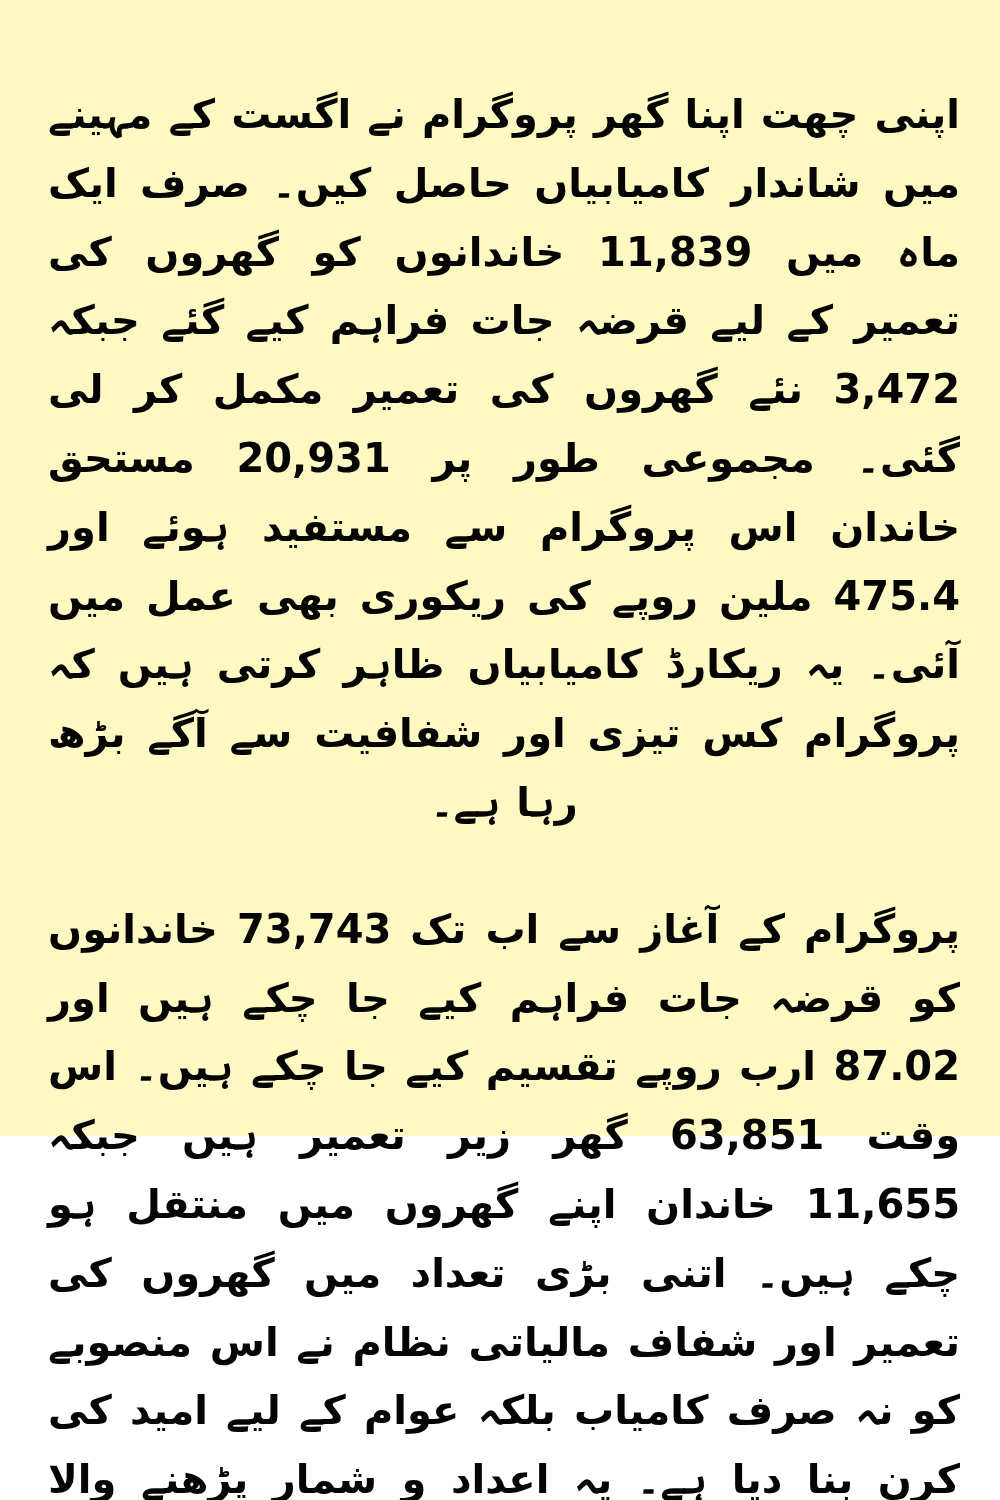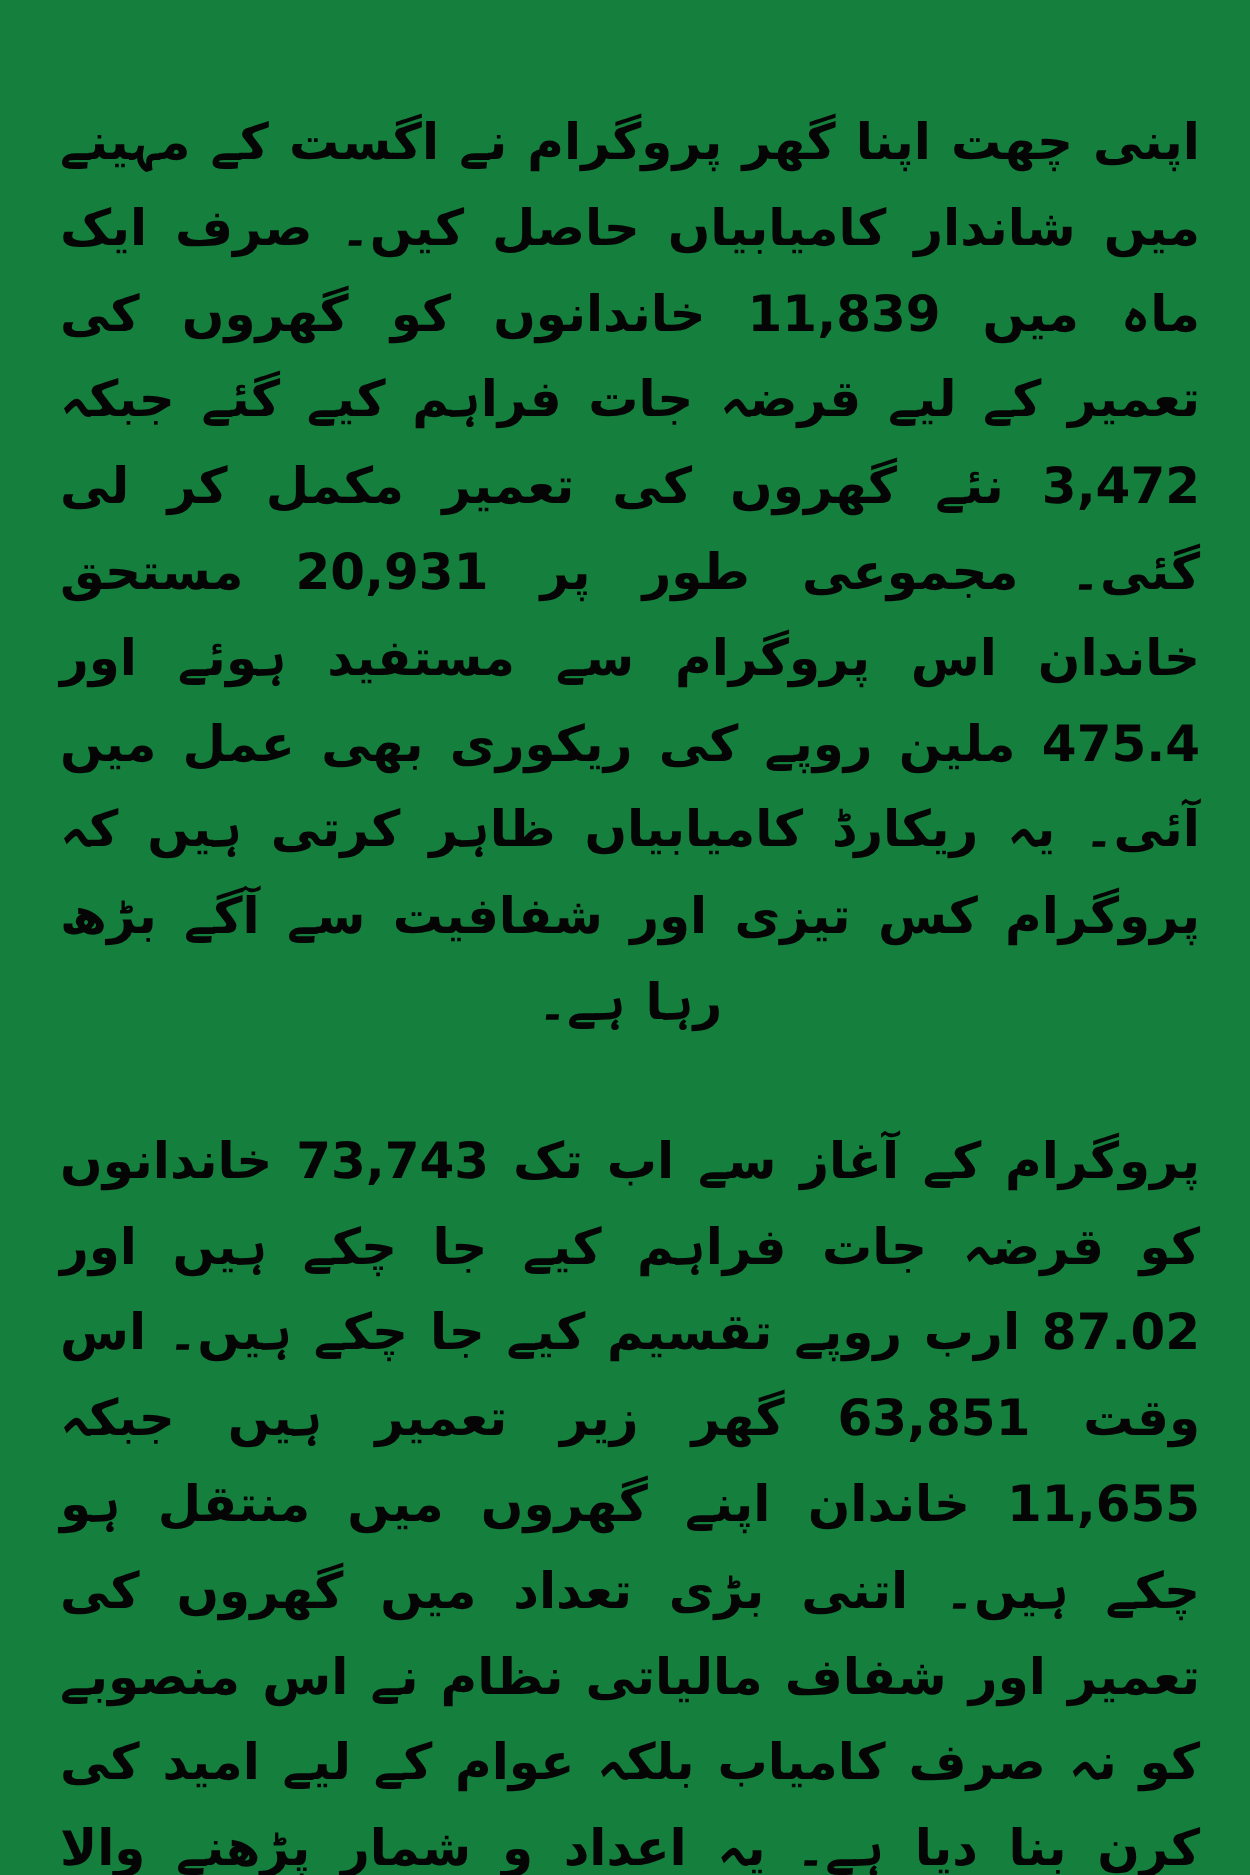--- a/index.html
+++ b/index.html
@@ -10,23 +10,23 @@
   body {
     width: 1000px;
     height: 1500px;
     font-family: "DejaVu Sans", "Liberation Sans", sans-serif;
     color: #000000;
     overflow: hidden;
   }
   .page {
     box-sizing: border-box;
     width: 1000px;
-    height: 1500px;
+    height: 1136px;
     padding: 80px 40px 40px 48px;
-    background: #15803d;
+    background: #fef9c3;
   }
   .article-body {
     display: block;
   }
   .paragraph {
     direction: rtl;
     text-align: justify;
     text-align-last: center;
     font-size: 40px;
     line-height: 1.72;

